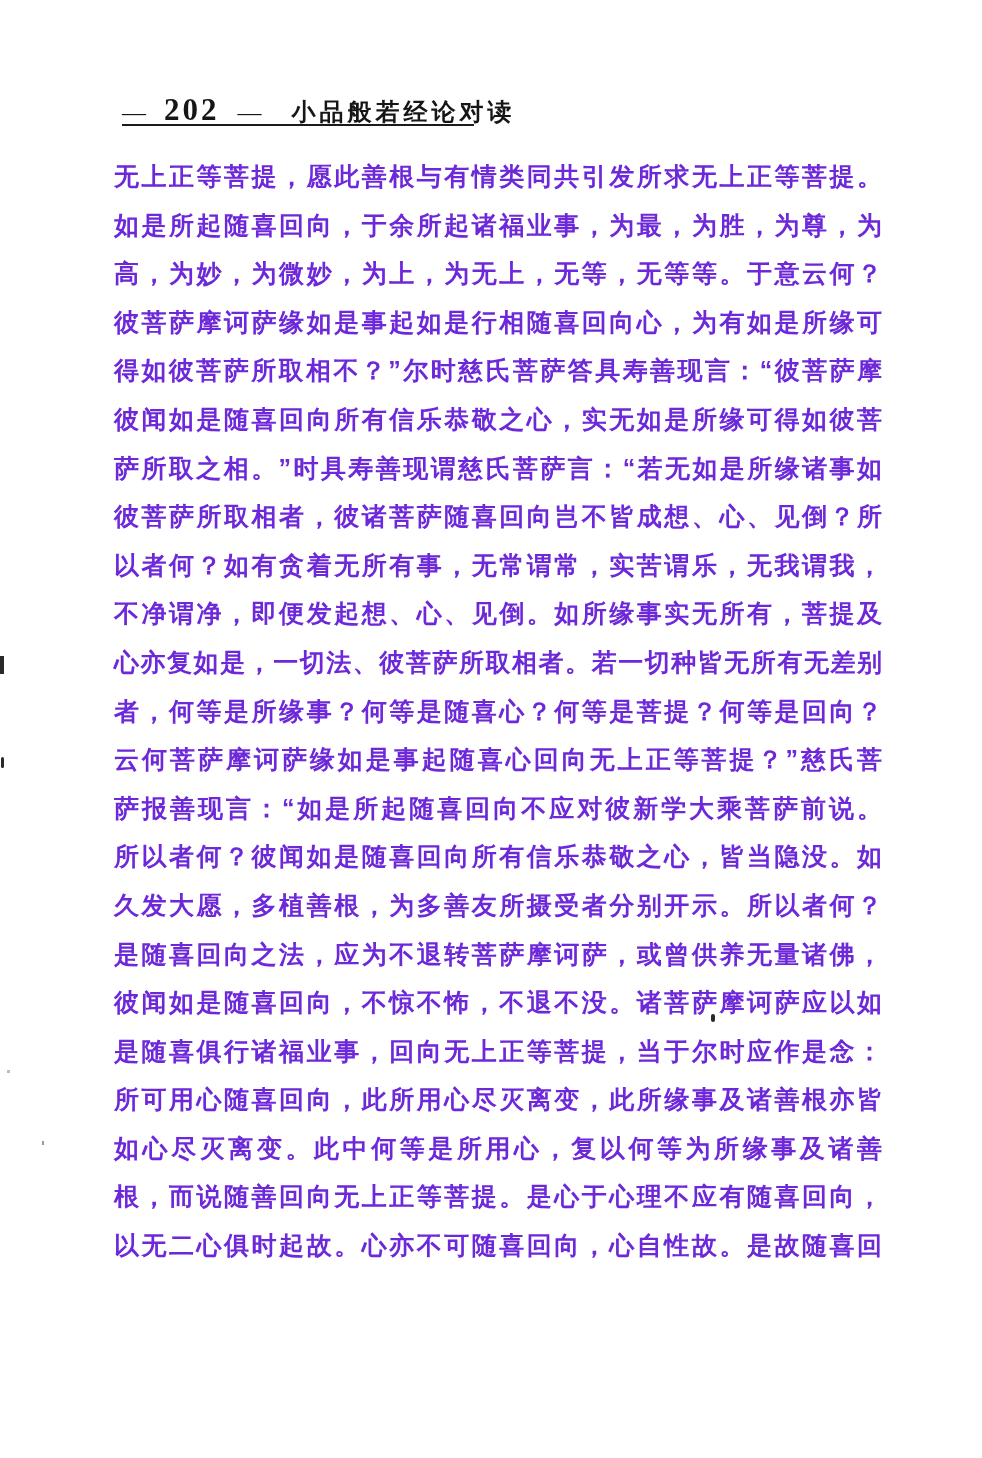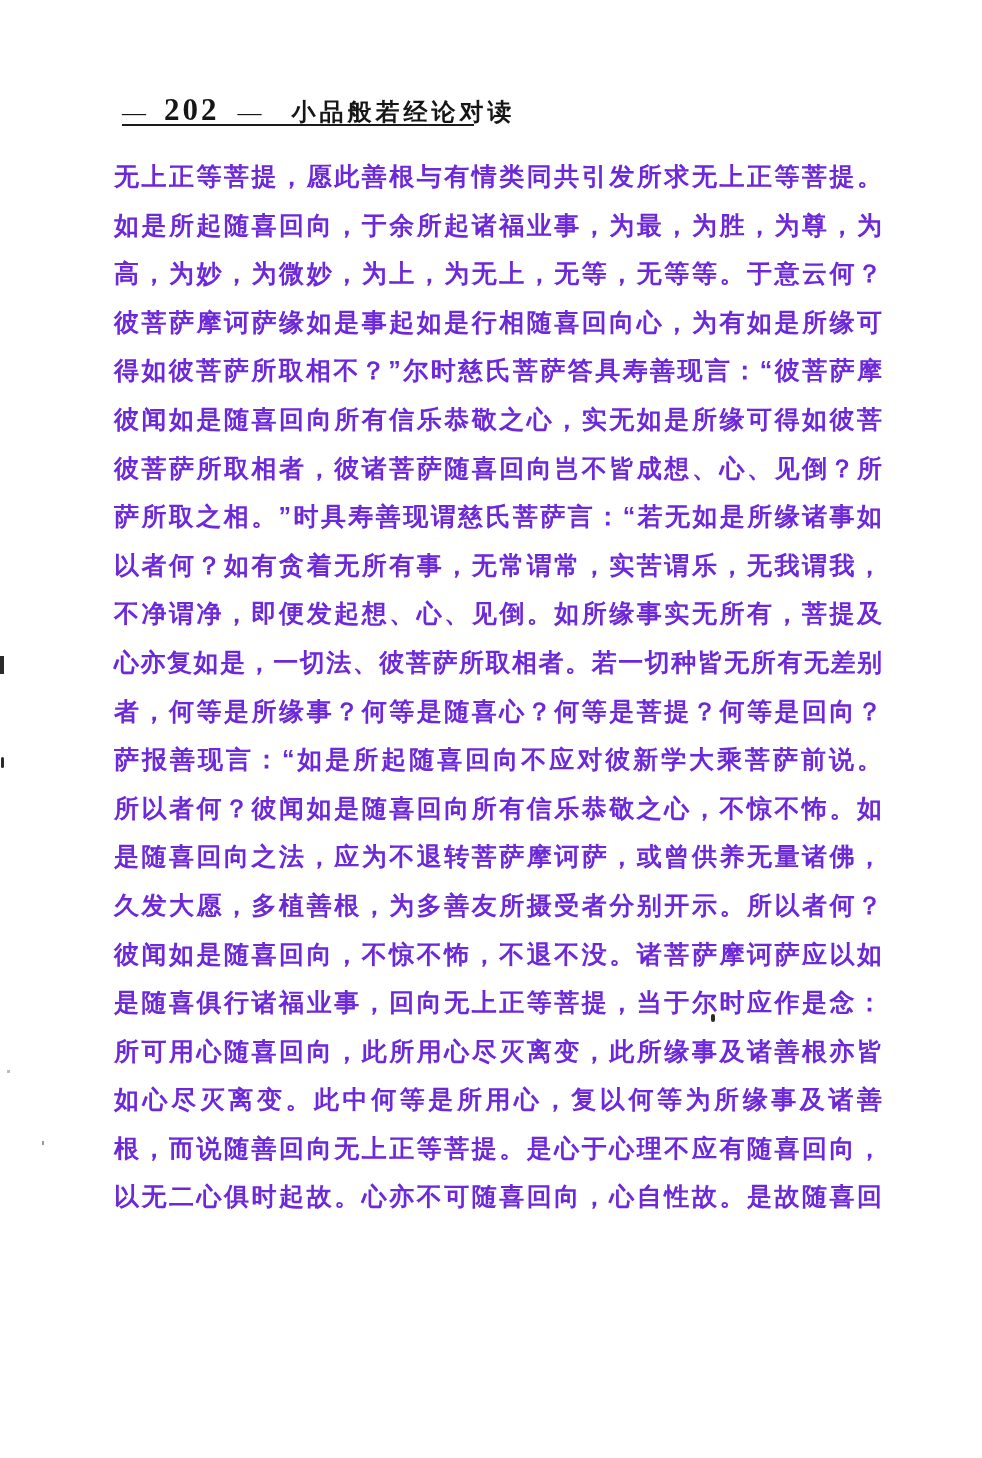--- a/index.html
+++ b/index.html
@@ -94,30 +94,31 @@
   </div>
   <div class="head-rule"></div>
 
   <div class="text-block">
     <div class="text-line">无上正等菩提，愿此善根与有情类同共引发所求无上正等菩提。</div>
     <div class="text-line">如是所起随喜回向，于余所起诸福业事，为最，为胜，为尊，为</div>
     <div class="text-line">高，为妙，为微妙，为上，为无上，无等，无等等。于意云何？</div>
     <div class="text-line">彼菩萨摩诃萨缘如是事起如是行相随喜回向心，为有如是所缘可</div>
     <div class="text-line">得如彼菩萨所取相不？”尔时慈氏菩萨答具寿善现言：“彼菩萨摩</div>
     <div class="text-line">彼闻如是随喜回向所有信乐恭敬之心，实无如是所缘可得如彼菩</div>
+    <div class="text-line">萨所取之相。”时具寿善现谓慈氏菩萨言：“若无如是所缘诸事如</div>
     <div class="text-line">彼菩萨所取相者，彼诸菩萨随喜回向岂不皆成想、心、见倒？所</div>
-    <div class="text-line">萨所取之相。”时具寿善现谓慈氏菩萨言：“若无如是所缘诸事如</div>
     <div class="text-line">以者何？如有贪着无所有事，无常谓常，实苦谓乐，无我谓我，</div>
     <div class="text-line">不净谓净，即便发起想、心、见倒。如所缘事实无所有，菩提及</div>
     <div class="text-line">心亦复如是，一切法、彼菩萨所取相者。若一切种皆无所有无差别</div>
     <div class="text-line">者，何等是所缘事？何等是随喜心？何等是菩提？何等是回向？</div>
+    <div class="text-line">云何菩萨摩诃萨缘如是事起随喜心回向无上正等菩提？”慈氏菩</div>
     <div class="text-line">萨报善现言：“如是所起随喜回向不应对彼新学大乘菩萨前说。</div>
-    <div class="text-line">所以者何？彼闻如是随喜回向所有信乐恭敬之心，不惊不怖。如</div>
+    <div class="text-line">所以者何？彼闻如是随喜回向所有信乐恭敬之心，皆当隐没。如</div>
+    <div class="text-line">久发大愿，多植善根，为多善友所摄受者分别开示。所以者何？</div>
     <div class="text-line">是随喜回向之法，应为不退转菩萨摩诃萨，或曾供养无量诸佛，</div>
-    <div class="text-line">久发大愿，多植善根，为多善友所摄受者分别开示。所以者何？</div>
     <div class="text-line">彼闻如是随喜回向，不惊不怖，不退不没。诸菩萨摩诃萨应以如</div>
     <div class="text-line">是随喜俱行诸福业事，回向无上正等菩提，当于尔时应作是念：</div>
     <div class="text-line">所可用心随喜回向，此所用心尽灭离变，此所缘事及诸善根亦皆</div>
     <div class="text-line">如心尽灭离变。此中何等是所用心，复以何等为所缘事及诸善</div>
     <div class="text-line">根，而说随善回向无上正等菩提。是心于心理不应有随喜回向，</div>
     <div class="text-line">以无二心俱时起故。心亦不可随喜回向，心自性故。是故随喜回</div>
   </div>
 
   <div class="speck speck-a"></div>
   <div class="speck speck-b"></div>

